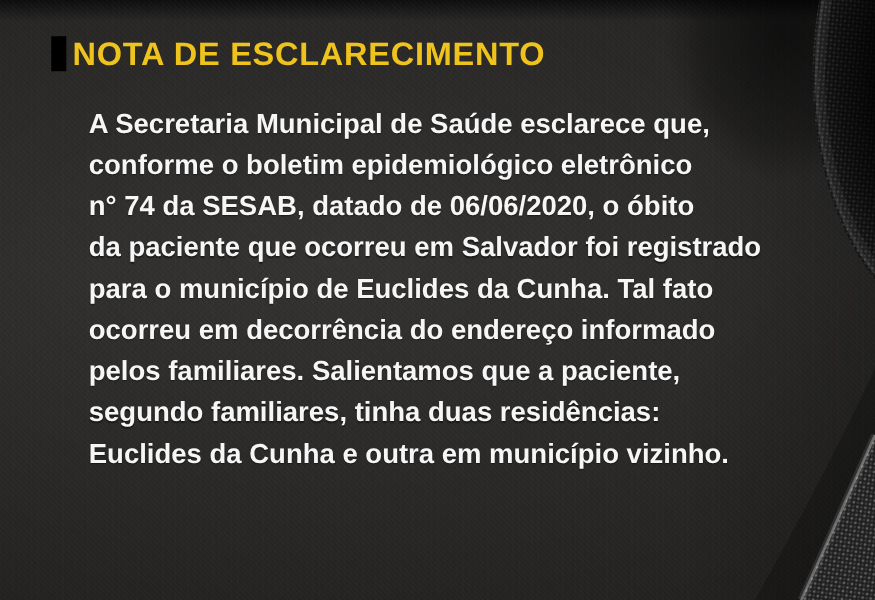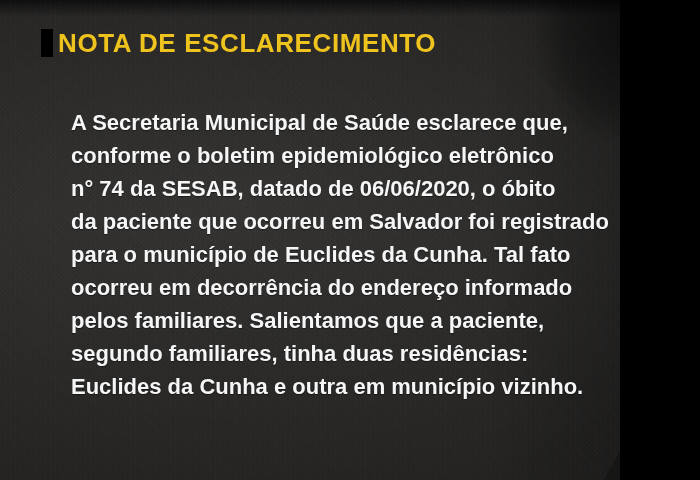--- a/index.html
+++ b/index.html
@@ -1,18 +1,18 @@
 <!DOCTYPE html>
 <html><head>
 <meta charset="utf-8">
 <style>
   html, body { margin: 0; padding: 0; background: #000; }
   .stage {
     position: relative;
-    width: 620px;
+    width: 700px;
     height: 480px;
     overflow: hidden;
     font-family: "Liberation Sans", sans-serif;
     background-color: #262524;
     background-image:
       linear-gradient(90deg, rgba(0,0,0,0) 78%, rgba(0,0,0,0.22) 100%),
       radial-gradient(160% 120% at 38% 42%, rgba(255,255,255,0.05) 0%, rgba(255,255,255,0) 55%),
       linear-gradient(180deg, #0b0a0a 0%, #242322 3.5%, #292827 45%, #232221 100%);
   }
   .noise {
@@ -37,21 +37,20 @@
     letter-spacing: 0.6px; line-height: 28px;
     white-space: nowrap;
   }
   .body-text {
     position: absolute; left: 71px; top: 82px; width: 600px;
     color: #F6F6F6;
     font-size: 22px; font-weight: 700;
     line-height: 33px;
     white-space: pre-line;
     text-shadow: 0 1px 1px rgba(0,0,0,0.45);
-    margin-top: 24px;
   }
   .dateline {
     position: absolute; left: 71px; top: 419px;
     color: #EFEFEF;
     font-size: 23px; font-weight: 400;
     line-height: 28px;
     white-space: nowrap;
   }
 </style>
 </head>

